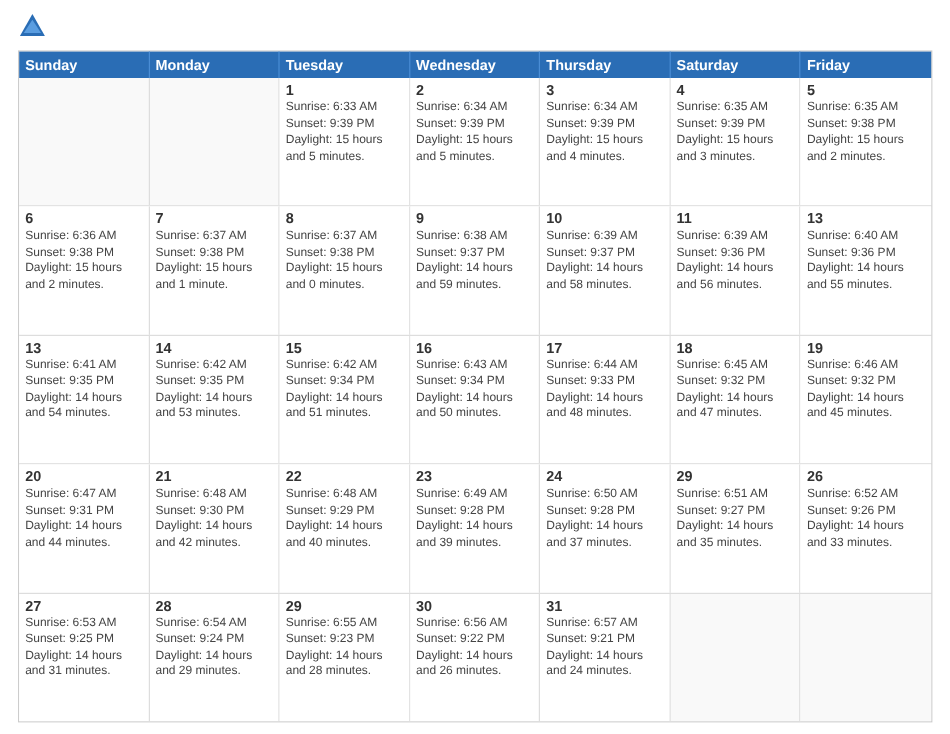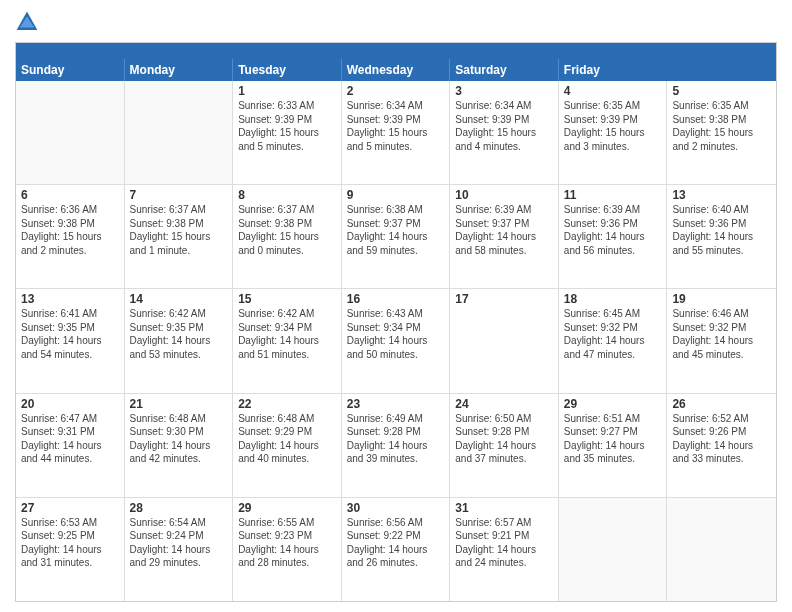--- a/index.html
+++ b/index.html
@@ -63,21 +63,20 @@
       grid-template-columns: repeat(7, 1fr);
       background: #2a6db5;
     }
     .cal-header-cell {
       color: #fff;
       font-size: 12px;
       font-weight: bold;
       padding: 4px 5px;
       text-align: left;
       border-right: 1px solid #4a8dd5;
-      margin-top: 16px;
     }
     .cal-header-cell:last-child { border-right: none; }
     .cal-body {
       flex: 1;
       display: flex;
       flex-direction: column;
     }
     .cal-row {
       display: grid;
       grid-template-columns: repeat(7, 1fr);
@@ -128,20 +127,21 @@
       <div class="location"></div>
     </div>
   </div>
 
   <div class="calendar">
     <div class="cal-header-row">
     <div class="cal-header-cell">Sunday</div>
         <div class="cal-header-cell">Monday</div>
         <div class="cal-header-cell">Tuesday</div>
         <div class="cal-header-cell">Wednesday</div>
+        <div class="cal-header-cell">Thursday</div>
         <div class="cal-header-cell">Saturday</div>
         <div class="cal-header-cell">Friday</div>
       </div>
     <div class="cal-body">
     <div class="cal-row">
           <div class="cal-cell empty"></div>
           <div class="cal-cell empty"></div>
           <div class="cal-cell">
             <span class="day-number">1</span>
             <div class="cell-info">Sunrise: 6:33 AM<br>Sunset: 9:39 PM<br>Daylight: 15 hours and 5 minutes.</div>
@@ -205,20 +205,21 @@
           <div class="cal-cell">
             <span class="day-number">15</span>
             <div class="cell-info">Sunrise: 6:42 AM<br>Sunset: 9:34 PM<br>Daylight: 14 hours and 51 minutes.</div>
           </div>
           <div class="cal-cell">
             <span class="day-number">16</span>
             <div class="cell-info">Sunrise: 6:43 AM<br>Sunset: 9:34 PM<br>Daylight: 14 hours and 50 minutes.</div>
           </div>
           <div class="cal-cell">
             <span class="day-number">17</span>
+            <div class="cell-info">Sunrise: 6:44 AM<br>Sunset: 9:33 PM<br>Daylight: 14 hours and 48 minutes.</div>
           </div>
           <div class="cal-cell">
             <span class="day-number">18</span>
             <div class="cell-info">Sunrise: 6:45 AM<br>Sunset: 9:32 PM<br>Daylight: 14 hours and 47 minutes.</div>
           </div>
           <div class="cal-cell">
             <span class="day-number">19</span>
             <div class="cell-info">Sunrise: 6:46 AM<br>Sunset: 9:32 PM<br>Daylight: 14 hours and 45 minutes.</div>
           </div>
         </div>

